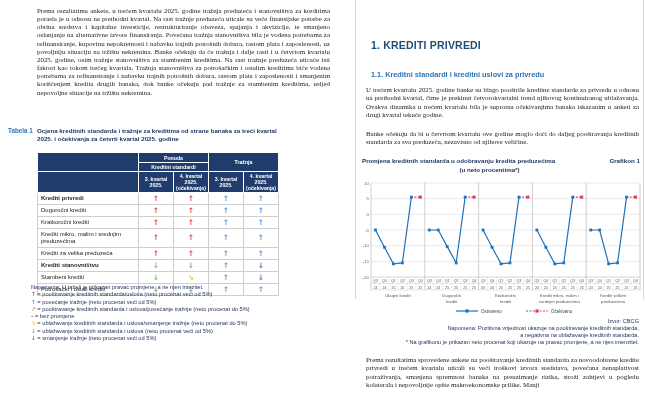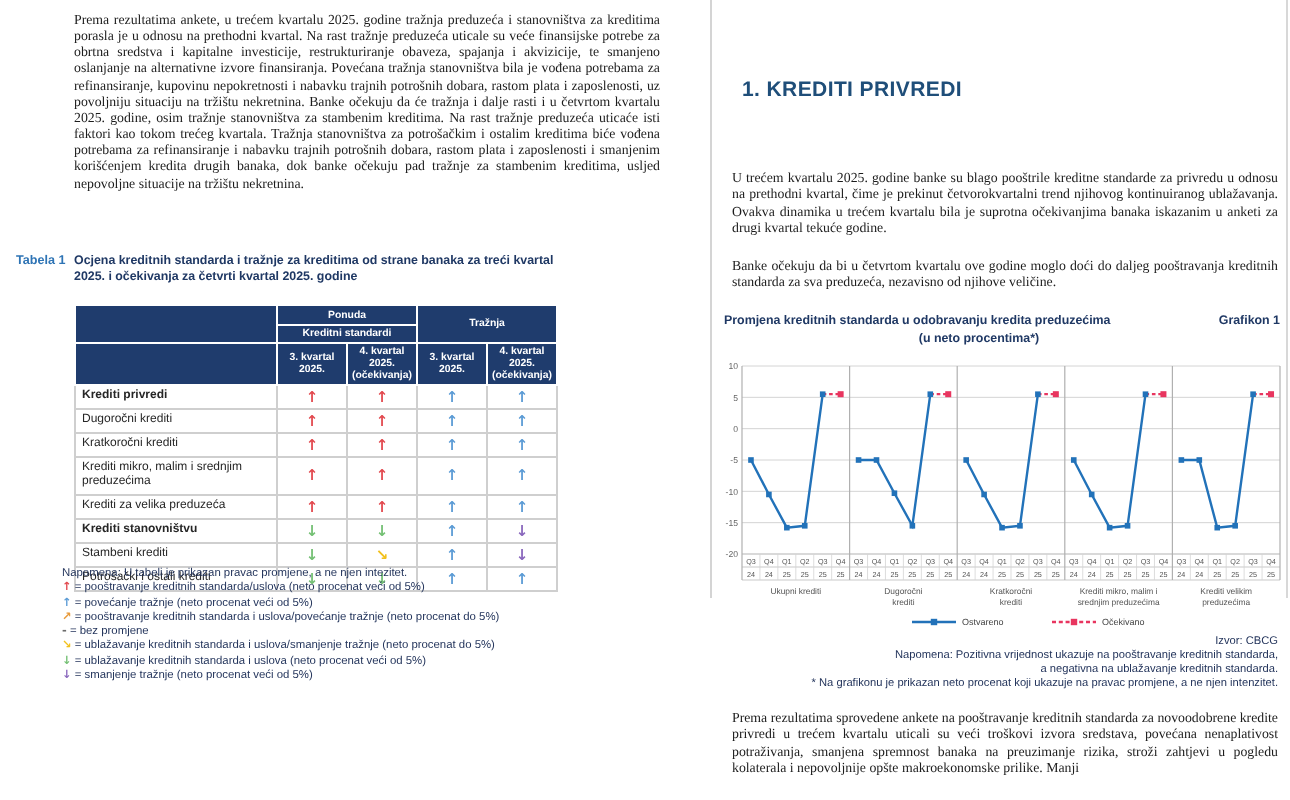--- a/index.html
+++ b/index.html
@@ -141,20 +141,21 @@
           <div><span class="note-sym" style="color: rgb(107, 107, 107);">-</span> = bez promjene</div>
           <div><span class="note-sym" style="color: rgb(242, 193, 28);">↘</span> = ublažavanje kreditnih standarda i uslova/smanjenje tražnje (neto procenat do 5%)</div>
           <div><span class="note-sym" style="color: rgb(116, 192, 116);">↓</span> = ublažavanje kreditnih standarda i uslova (neto procenat veći od 5%)</div>
           <div><span class="note-sym" style="color: rgb(138, 104, 189);">↓</span> = smanjenje tražnje (neto procenat veći od 5%)</div>
         </div>
     </div>
   </div>
 
   <div class="page" id="right-page">
     <div id="section-heading">1. KREDITI PRIVREDI</div>
+    <div id="subsection-heading">1.1. Kreditni standardi i kreditni uslovi za privredu</div>
     <div id="paragraph-1" class="serif">U trećem kvartalu 2025. godine banke su blago pooštrile kreditne standarde za privredu u odnosu na prethodni kvartal, čime je prekinut četvorokvartalni trend njihovog kontinuiranog ublažavanja. Ovakva dinamika u trećem kvartalu bila je suprotna očekivanjima banaka iskazanim u anketi za drugi kvartal tekuće godine.</div>
     <div id="paragraph-2" class="serif">Banke očekuju da bi u četvrtom kvartalu ove godine moglo doći do daljeg pooštravanja kreditnih standarda za sva preduzeća, nezavisno od njihove veličine.</div>
 
     <div id="chart-header">
       <span>Promjena kreditnih standarda u odobravanju kredita preduzećima</span>
       <span>Grafikon 1</span>
     </div>
     <div id="chart-subtitle">(u neto procentima*)</div>
 
     <svg id="chart-svg" width="284" height="142" viewBox="0 0 284 142">

